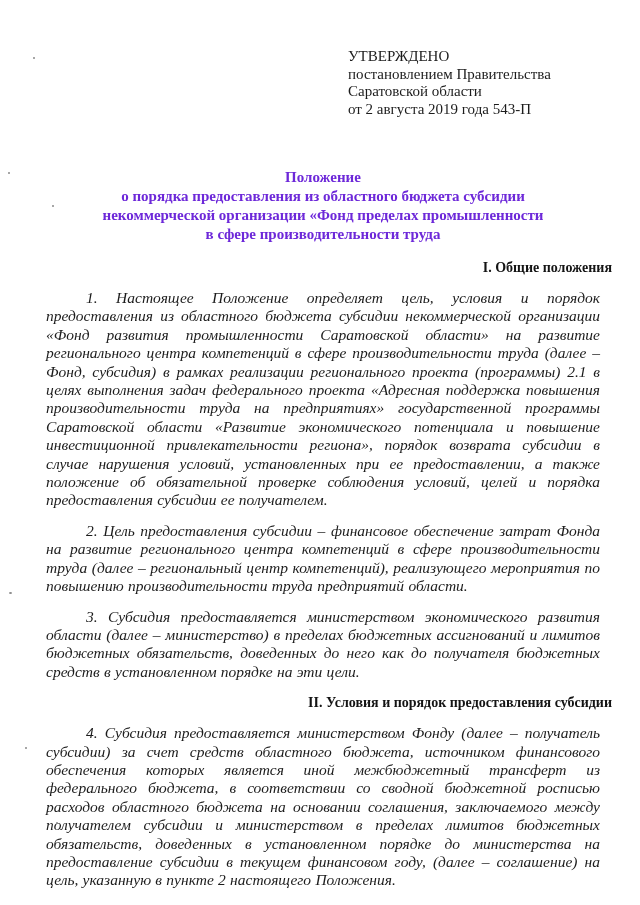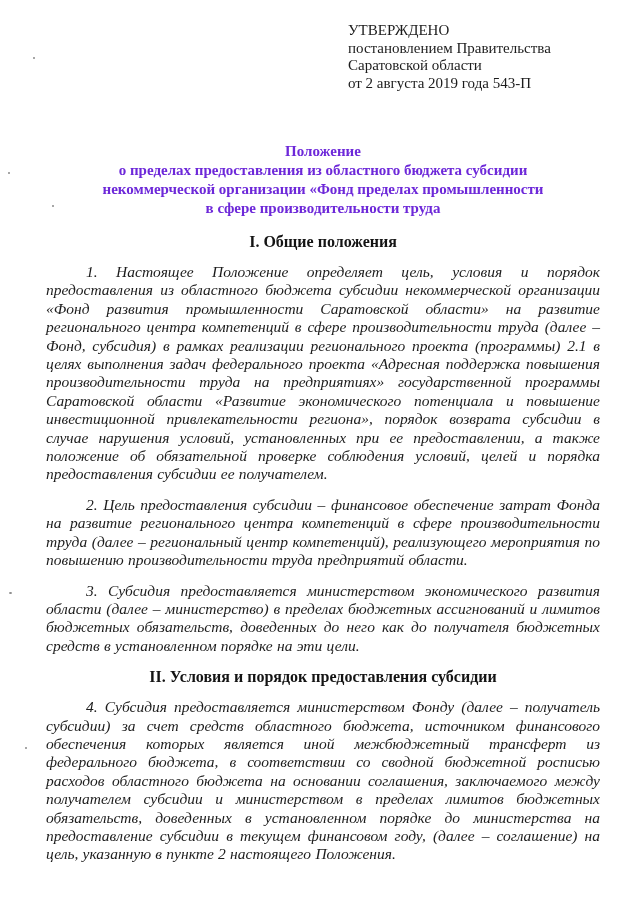--- a/index.html
+++ b/index.html
@@ -13,42 +13,42 @@
     overflow: hidden;
     position: relative;
     font-family: "Liberation Serif", "DejaVu Serif", serif;
     color: #1c1c1c;
   }
   .page {
     position: relative;
     width: 640px;
     height: 905px;
     box-sizing: border-box;
-    padding: 22px 28px 0 34px;
+    padding: 48px 28px 0 34px;
     background: #ffffff;
   }
   .approval {
     margin-left: 314px;
     font-size: 15px;
     line-height: 17.5px;
     text-align: left;
     white-space: nowrap;
   }
   .doc-title {
     margin-top: 50px;
     text-align: center;
     font-weight: bold;
     font-size: 15px;
     line-height: 19px;
     color: #6d28d9;
   }
   .section-heading {
-    text-align: center;
+    text-align: right;
     font-weight: bold;
-    font-size: 16px;
+    font-size: 14px;
     line-height: 19px;
     margin-top: 14px;
     color: #141414;
   }
   .section-heading.second {
     margin-top: 12px;
     font-family: Liberation Serif, serif;
   }
   .para {
     margin: 12px;
@@ -78,21 +78,21 @@
 
   <div class="approval">
     <div>УТВЕРЖДЕНО</div>
     <div>постановлением Правительства</div>
     <div>Саратовской области</div>
     <div>от 2 августа 2019 года 543-П</div>
   </div>
 
   <div class="doc-title">
     <div>Положение</div>
-    <div>о пределах предоставления из областного бюджета субсидии</div>
+    <div>о порядка предоставления из областного бюджета субсидии</div>
     <div>некоммерческой организации «Фонд пределах промышленности</div>
     <div>в сфере производительности труда</div>
   </div>
 
   <div class="section-heading">I. Общие положения</div>
 
   <p class="para">1. Настоящее Положение определяет цель, условия и порядок предоставления из областного бюджета субсидии некоммерческой организации «Фонд развития промышленности Саратовской области» на развитие регионального центра компетенций в сфере производительности труда (далее – Фонд, субсидия) в рамках реализации регионального проекта (программы) 2.1 в целях выполнения задач федерального проекта «Адресная поддержка повышения производительности труда на предприятиях» государственной программы Саратовской области «Развитие экономического потенциала и повышение инвестиционной привлекательности региона», порядок возврата субсидии в случае нарушения условий, установленных при ее предоставлении, а также положение об обязательной проверке соблюдения условий, целей и порядка предоставления субсидии ее получателем.</p>
   <p class="para">2. Цель предоставления субсидии – финансовое обеспечение затрат Фонда на развитие регионального центра компетенций в сфере производительности труда (далее – региональный центр компетенций), реализующего мероприятия по повышению производительности труда предприятий области.</p>
   <p class="para">3. Субсидия предоставляется министерством экономического развития области (далее – министерство) в пределах бюджетных ассигнований и лимитов бюджетных обязательств, доведенных до него как до получателя бюджетных средств в установленном порядке на эти цели.</p>
 

